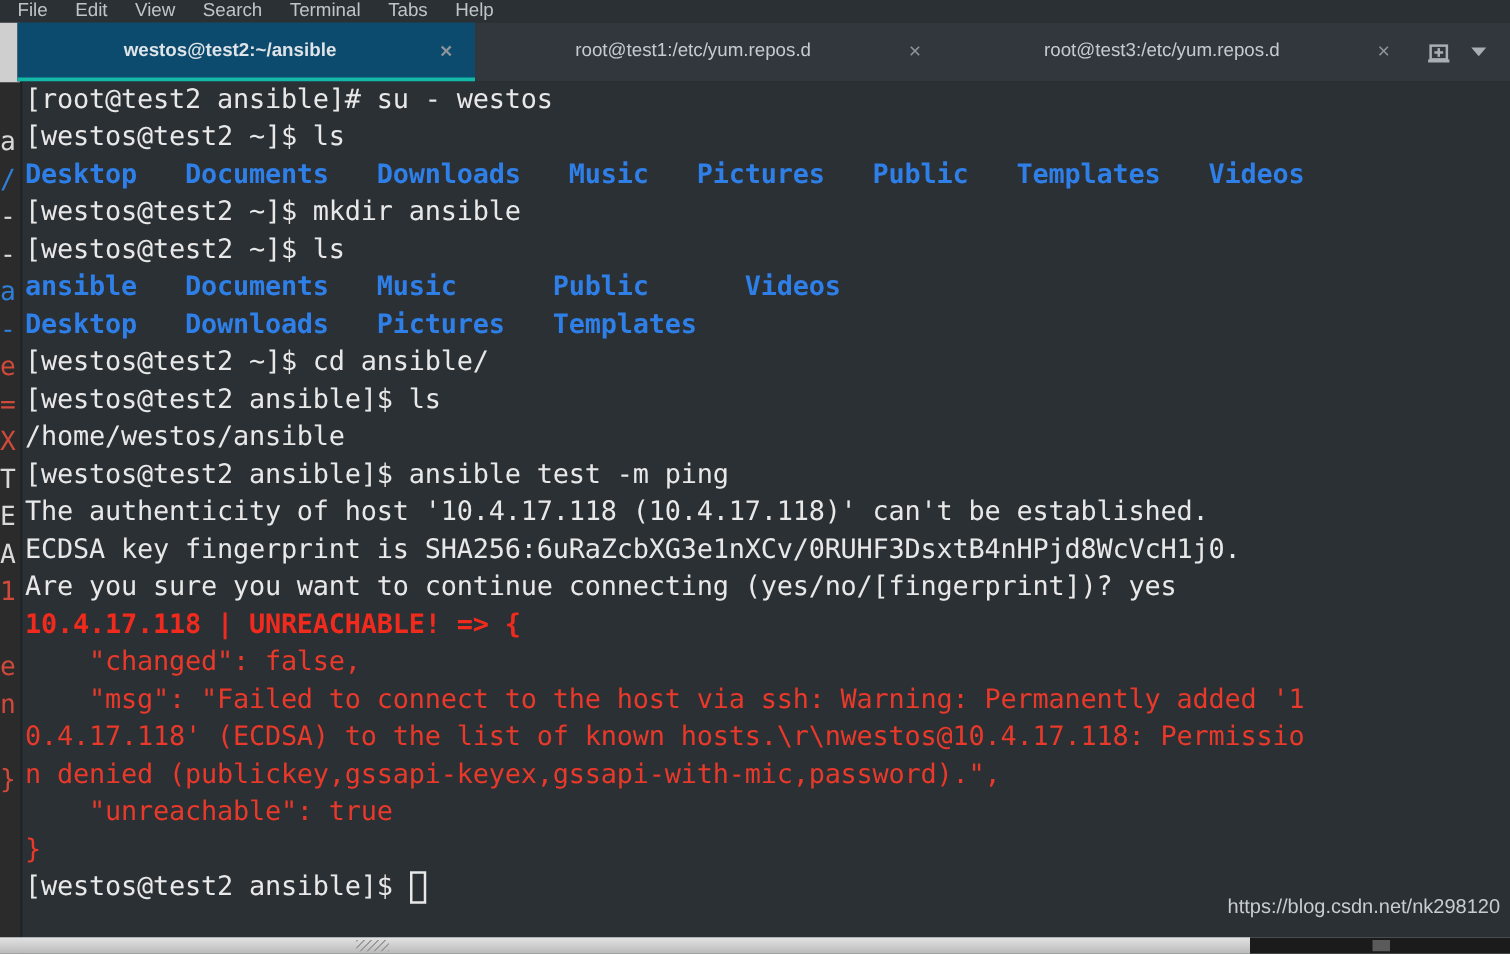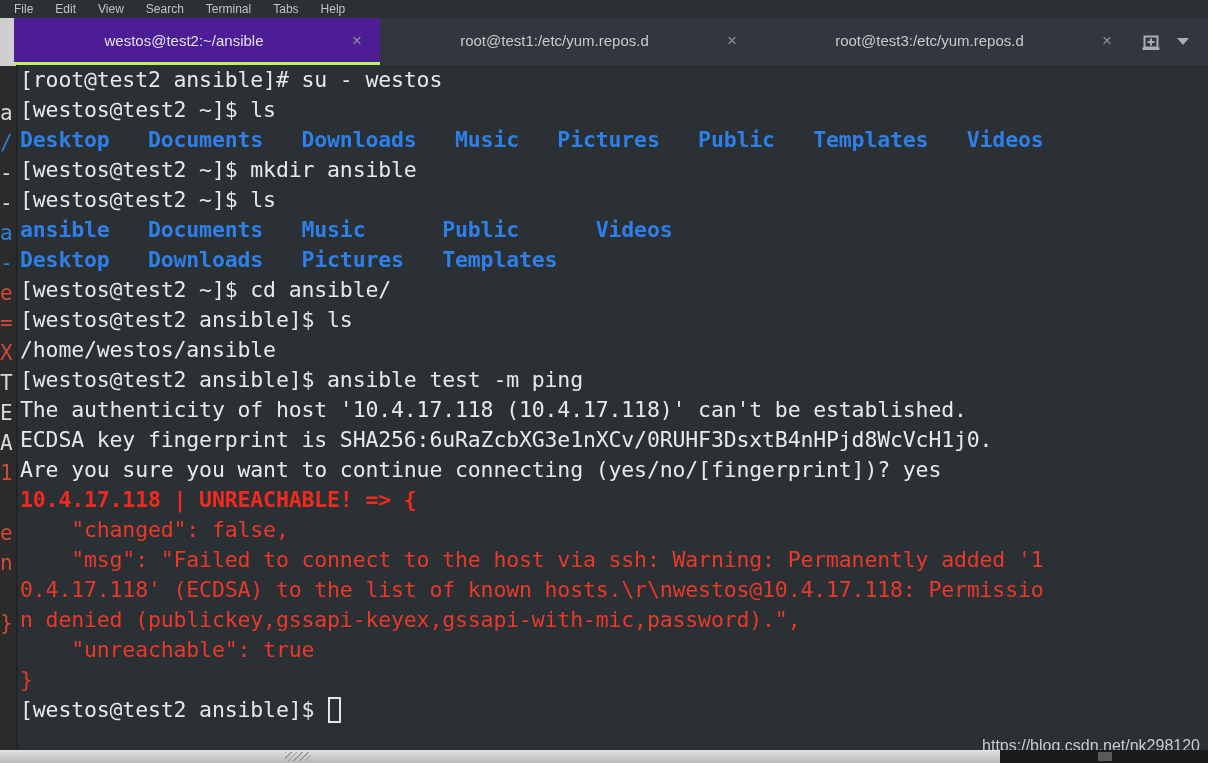--- a/index.html
+++ b/index.html
@@ -62,21 +62,21 @@
     height: 18px;
     background: #2b3034;
     display: flex;
     align-items: center;
     padding-left: 14px;
     box-sizing: border-box;
     z-index: 3;
   }
   .menubar .menu-item {
     font-family: "Liberation Sans", sans-serif;
-    font-size: 12px;
+    font-size: 15px;
     color: #bfc4c8;
     margin-right: 22px;
     line-height: 18px;
     cursor: default;
     white-space: nowrap;
   }
 
   
   .tabstrip {
     position: absolute;
@@ -99,23 +99,24 @@
   }
   .tab .tab-title {
     font-family: "Liberation Sans", sans-serif;
     font-size: 15px;
     color: #c6cbcf;
     white-space: nowrap;
     text-align: center;
     flex: 1;
   }
   .tab.active {
-    background: #4c1d95;
-    border-bottom: 3px solid #bef264;
+    background: #0c4a6e;
+    border-bottom: 3px solid #14b8a6;
     width: 366px;
+    font-weight: bold;
   }
   .tab.active .tab-title { color: #dfe4e8; }
   .tab.inactive {
     width: 375px;
     border-bottom: 3px solid transparent;
   }
   .tab .tab-close {
     font-family: "Liberation Sans", sans-serif;
     font-size: 17px;
     color: #8d9398;
@@ -178,21 +179,21 @@
     border: 2px solid #e8e8e8;
     box-sizing: border-box;
     margin-left: 1px;
     vertical-align: middle;
   }
 
   
   .watermark {
     position: absolute;
     right: 8px;
-    bottom: 8px;
+    bottom: 28px;
     font-family: "Liberation Sans", sans-serif;
     font-size: 16px;
     color: #c8ccd0;
     z-index: 5;
     white-space: nowrap;
   }
 
   
   .bottom-panel {
     position: absolute;

